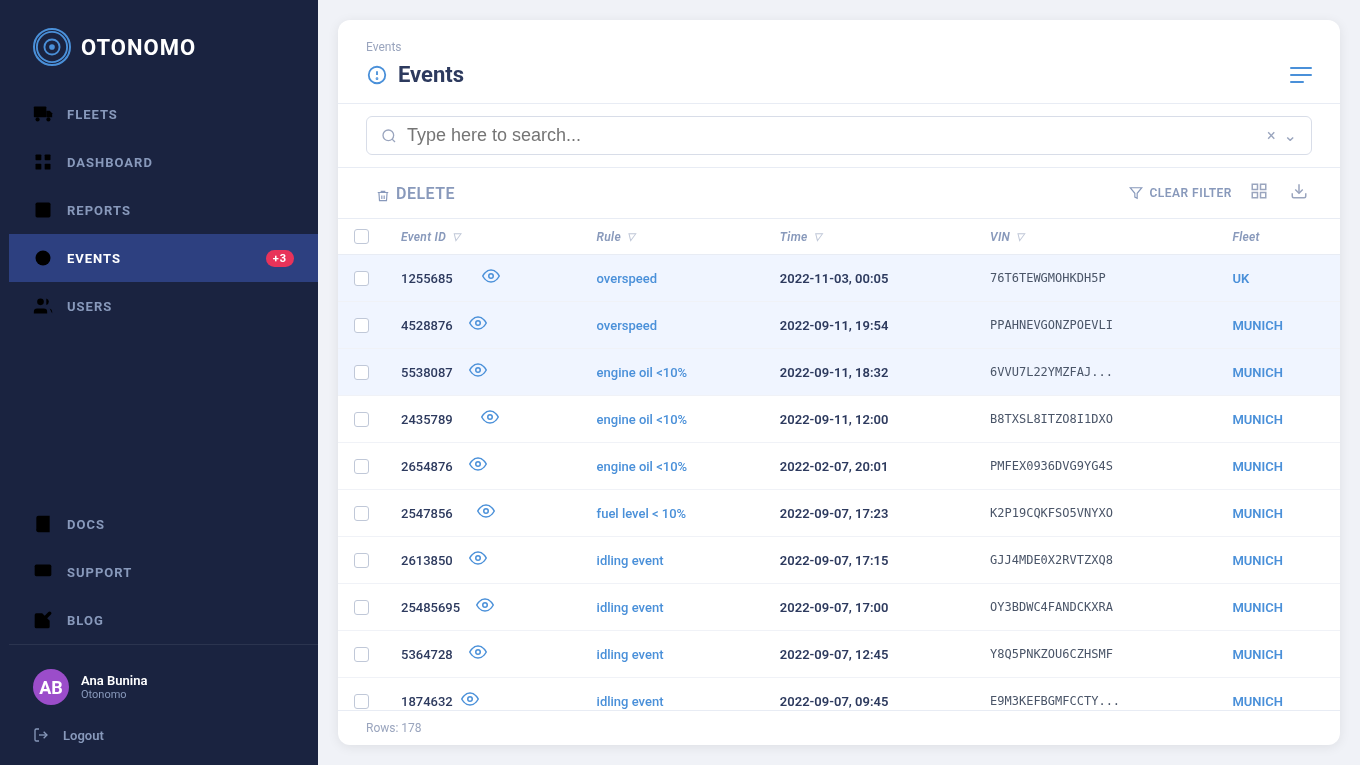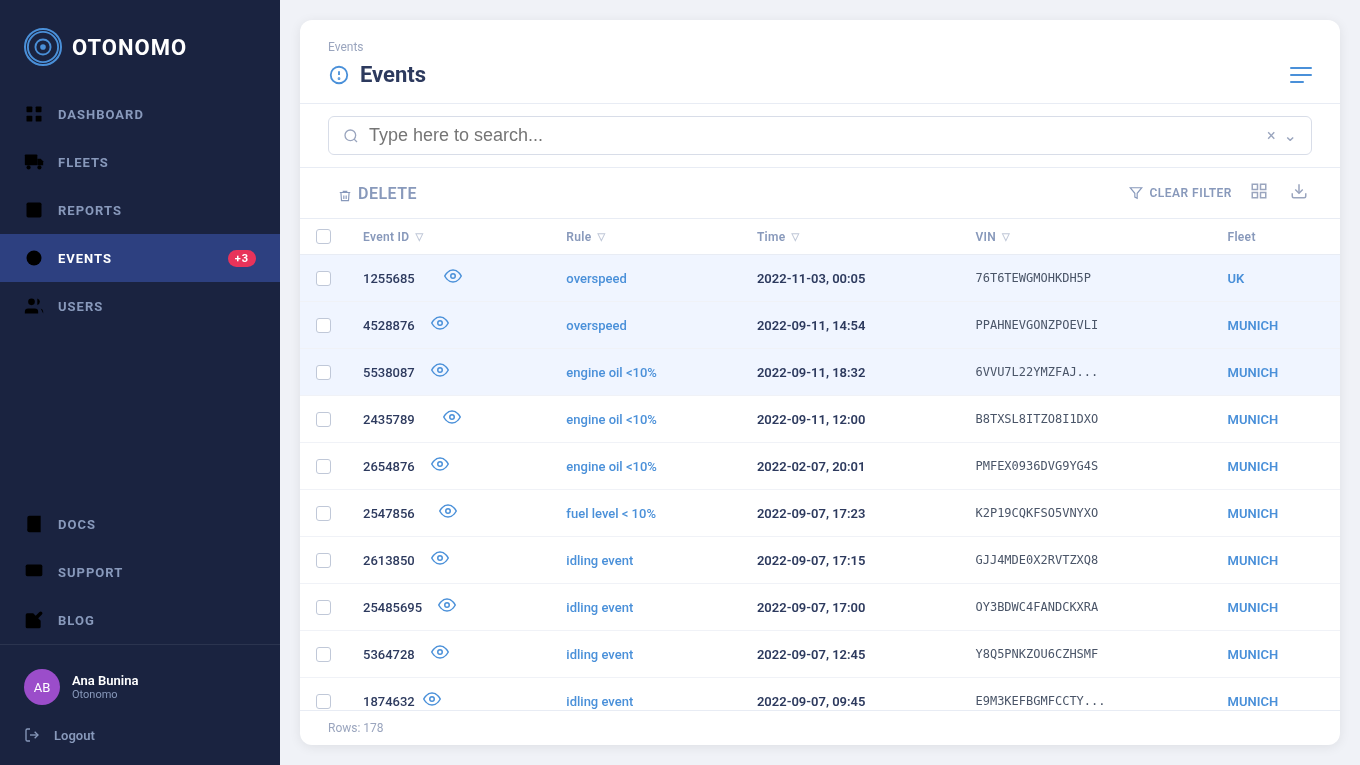--- a/index.html
+++ b/index.html
@@ -1,26 +1,27 @@
 <!DOCTYPE html>
 <html><head>
   <meta charset="utf-8">
   <style>
     * { box-sizing: border-box; margin: 0; padding: 0; }
     body { font-family: -apple-system, BlinkMacSystemFont, 'Segoe UI', Roboto, sans-serif; background: #e8eaf0; display: flex; height: 765px; width: 1360px; overflow: hidden; }
 
     
     .sidebar {
-      width: 280px;
+      width: 318px;
       background: #1a2340;
       color: #fff;
       display: flex;
       flex-direction: column;
       flex-shrink: 0;
       height: 100%;
+      padding-left: 9px;
     }
     .sidebar-logo {
       display: flex;
       align-items: center;
       gap: 10px;
       padding: 28px 24px 24px;
     }
     .logo-icon {
       width: 38px;
       height: 38px;
@@ -78,22 +79,22 @@
       padding: 12px 24px;
     }
     .avatar {
       width: 36px;
       height: 36px;
       background: #9b4dca;
       border-radius: 50%;
       display: flex;
       align-items: center;
       justify-content: center;
-      font-size: 13px;
-      font-weight: 400;
+      font-size: 18px;
+      font-weight: 700;
       color: #fff;
       flex-shrink: 0;
     }
     .user-info { display: flex; flex-direction: column; }
     .user-name { font-size: 13px; font-weight: 600; color: #fff; }
     .user-company { font-size: 11px; color: #8899bb; }
     .logout-item {
       display: flex;
       align-items: center;
       gap: 14px;
@@ -235,20 +236,21 @@
       border-bottom: 1px solid #e8ecf4;
     }
     thead th {
       text-align: left;
       padding: 10px 16px;
       font-size: 12px;
       font-weight: 600;
       color: #8899bb;
       letter-spacing: 0.3px;
       white-space: nowrap;
+      font-style: italic;
     }
     thead th .th-inner {
       display: flex;
       align-items: center;
       gap: 6px;
     }
     .filter-icon { font-size: 10px; color: #c0c8d8; }
     tbody tr {
       border-bottom: 1px solid #f0f2f7;
     }
@@ -286,36 +288,36 @@
         <circle cx="18" cy="18" r="3" fill="#4a90d9"></circle>
       </svg>
     </div>
     <span class="logo-text">OTONOMO</span>
   </div>
 
   <div class="sidebar-nav">
 
     <div class="nav-item">
       <svg class="nav-icon" viewBox="0 0 24 24">
+        <rect x="1" y="3" width="15" height="13" rx="1"></rect>
+        <path d="M16 8h4l3 3v5h-7V8z"></path>
+        <circle cx="5.5" cy="18.5" r="2.5"></circle>
+        <circle cx="18.5" cy="18.5" r="2.5"></circle>
+      </svg>
+      <span>FLEETS</span>
+    </div>
+
+    <div class="nav-item">
+      <svg class="nav-icon" viewBox="0 0 24 24">
         <rect x="3" y="3" width="7" height="7" rx="1"></rect>
         <rect x="14" y="3" width="7" height="7" rx="1"></rect>
         <rect x="3" y="14" width="7" height="7" rx="1"></rect>
         <rect x="14" y="14" width="7" height="7" rx="1"></rect>
       </svg>
       <span>DASHBOARD</span>
-    </div>
-
-    <div class="nav-item">
-      <svg class="nav-icon" viewBox="0 0 24 24">
-        <rect x="1" y="3" width="15" height="13" rx="1"></rect>
-        <path d="M16 8h4l3 3v5h-7V8z"></path>
-        <circle cx="5.5" cy="18.5" r="2.5"></circle>
-        <circle cx="18.5" cy="18.5" r="2.5"></circle>
-      </svg>
-      <span>FLEETS</span>
     </div>
 
     <div class="nav-item">
       <svg class="nav-icon" viewBox="0 0 24 24">
         <rect x="3" y="3" width="18" height="18" rx="2"></rect>
         <line x1="7" y1="9" x2="17" y2="9"></line>
         <line x1="7" y1="13" x2="17" y2="13"></line>
         <line x1="7" y1="17" x2="13" y2="17"></line>
       </svg>
       <span>REPORTS</span>
@@ -535,21 +537,21 @@
           <svg width="18" height="18" viewBox="0 0 24 24" fill="none" stroke="#4a90d9" stroke-width="2">
             <path d="M1 12s4-8 11-8 11 8 11 8-4 8-11 8-11-8-11-8z"></path>
             <circle cx="12" cy="12" r="3"></circle>
           </svg>
         </span>
       </div>
               </td>
       <td>
         <span class="rule-link">overspeed</span>
       </td>
-      <td class="time-cell">2022-09-11, 14:54</td>
+      <td class="time-cell">2022-09-11, 19:54</td>
       <td class="vin-cell">PPAHNEVGONZPOEVLI</td>
       <td>
         <span class="fleet-link">MUNICH</span>
       </td>
     </tr>
             <tr class="highlighted">
       <td class="checkbox-cell">
         <div class="checkbox"></div>
       </td>
       <td style="padding: 12px 16px;">

